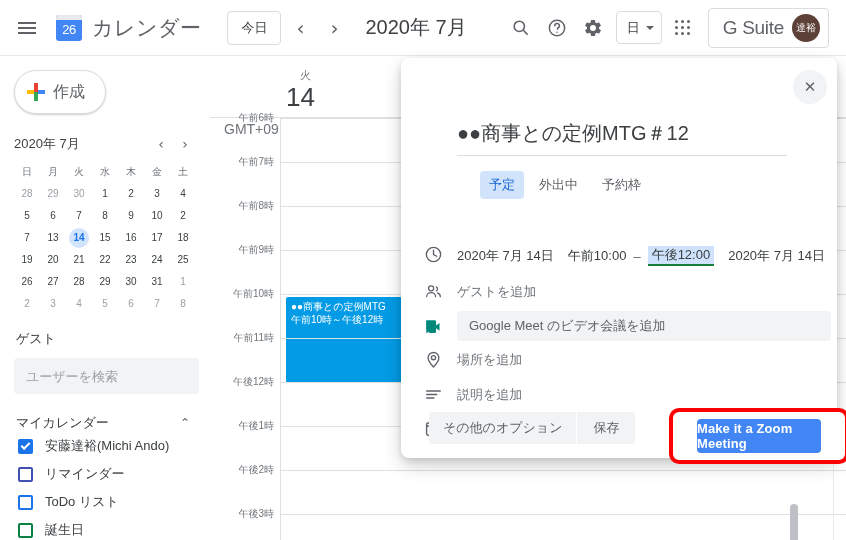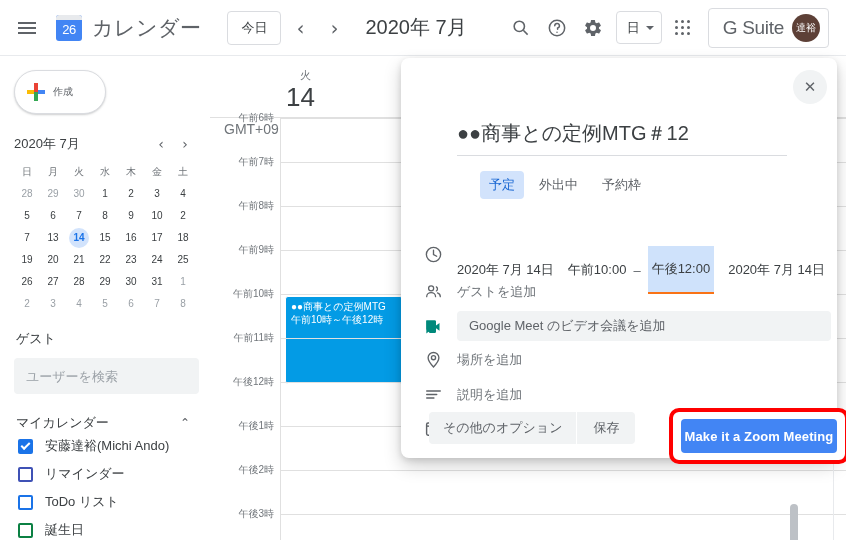--- a/index.html
+++ b/index.html
@@ -74,21 +74,21 @@
     box-shadow: 0 1px 2px rgba(60,64,67,.25);
     display:flex; align-items:center; gap:8px; padding-left:12px; cursor:pointer;
   }
   .plus { position:relative; width:18px; height:18px; flex:none;}
   .plus .h { position:absolute; top:7px; left:0; width:18px; height:4px; }
   .plus .h .l { position:absolute; left:0; width:9px; height:4px; background:#fbbc05; }
   .plus .h .r { position:absolute; left:9px; width:9px; height:4px; background:#4285f4; }
   .plus .v { position:absolute; left:7px; top:0; width:4px; height:18px;}
   .plus .v .t { position:absolute; top:0; width:4px; height:9px; background:#ea4335; }
   .plus .v .b { position:absolute; top:9px; width:4px; height:9px; background:#34a853; }
-  .create-label { font-size:10px; color:#5f6368;}
+  .create-label { font-size:16px; color:#5f6368;}
 
   .mini-cal { margin: 18px 0 0 0; padding: 0 14px; }
   .mini-head { display:flex; align-items:center; justify-content:space-between; height:24px; }
   .mini-title { font-size:13px; color:#3c4043; font-weight:500; }
   .mini-navs { display:flex; gap:2px; }
   .mini-nav { width:22px;height:22px; display:flex;align-items:center;justify-content:center;color:#5f6368;font-size:14px;cursor:pointer;border-radius:50%;
               font-family:"DejaVu Sans", sans-serif;}
   .mini-grid { margin-top:6px; display:grid; grid-template-columns: repeat(7, 1fr); row-gap:1px; }
   .mini-dow { font-size:10px; color:#70757a; text-align:center; height:20px; line-height:20px; }
   .mini-day { font-size:10px; color:#3c4043; text-align:center; height:21px; line-height:21px; cursor:pointer; }
@@ -164,21 +164,21 @@
   .tab { padding:5px 9px; font-size:13px; color:#5f6368; border-radius:4px; cursor:pointer; }
   .tab.active { background:#d2e3fc; color:#1967d2; font-weight:500; }
 
   .row { position:absolute; left:0; display:flex; align-items:center; }
   .row-icon { position:absolute; left:20px; width:24px; height:24px; color:#5f6368; display:flex; align-items:center; justify-content:center; }
 
   .time-row { top:188px; left:56px; font-size:13px; color:#3c4043; display:flex; align-items:center; gap:0; white-space:nowrap;}
   .time-seg { cursor:pointer; }
   .dash { margin: 0 7px; color:#5f6368; }
   .time-sel {
-    background:#cfe2fb; color:#3c4043; padding: 14px 4px; border-bottom:2px solid #f97316; cursor:pointer;
+    background:#cfe2fb; color:#3c4043; padding: 0 4px; border-bottom:2px solid #15803d; cursor:pointer;
   }
   .sp { display:inline-block; width:14px; }
 
   .guests-row { top:225px; left:56px; font-size:13px; color:#70757a; cursor:pointer; }
   .meet-row {
     position:absolute; top:253px; left:56px; width:374px; height:30px;
     background:#f1f3f4; border-radius:4px; display:flex; align-items:center; padding-left:12px;
     font-size:13px; color:#5f6368; cursor:pointer;
   }
   .loc-row { top:293px; left:56px; font-size:13px; color:#70757a; cursor:pointer;}
@@ -196,21 +196,21 @@
   .more-opts { font-size:13px; color:#5f6368; padding: 0 14px; cursor:pointer; }
   .sep { width:1px; height:32px; background:#fff; }
   .save-btn { font-size:13px; color:#5f6368; padding: 0 16px; cursor:pointer; }
 
   .zoom-wrap {
     position:absolute; right:-12px; bottom:-6px; width:180px; height:56px;
     border:4px solid #ff0000; border-radius:10px; background:#fff;
     display:flex; align-items:center; justify-content:center;
   }
   .zoom-btn {
-    width: 156px; height: 34px; background:#4285f4; color:#fff; border-radius:4px;
+    width: 124px; height: 34px; background:#4285f4; color:#fff; border-radius:4px;
     font-size:13px; font-weight:700; display:flex; align-items:center; justify-content:center;
     cursor:pointer; letter-spacing:0.1px;
   }
 </style>
 </head>
 <body>
 
 <div id="app">
 
   <div class="topbar">

